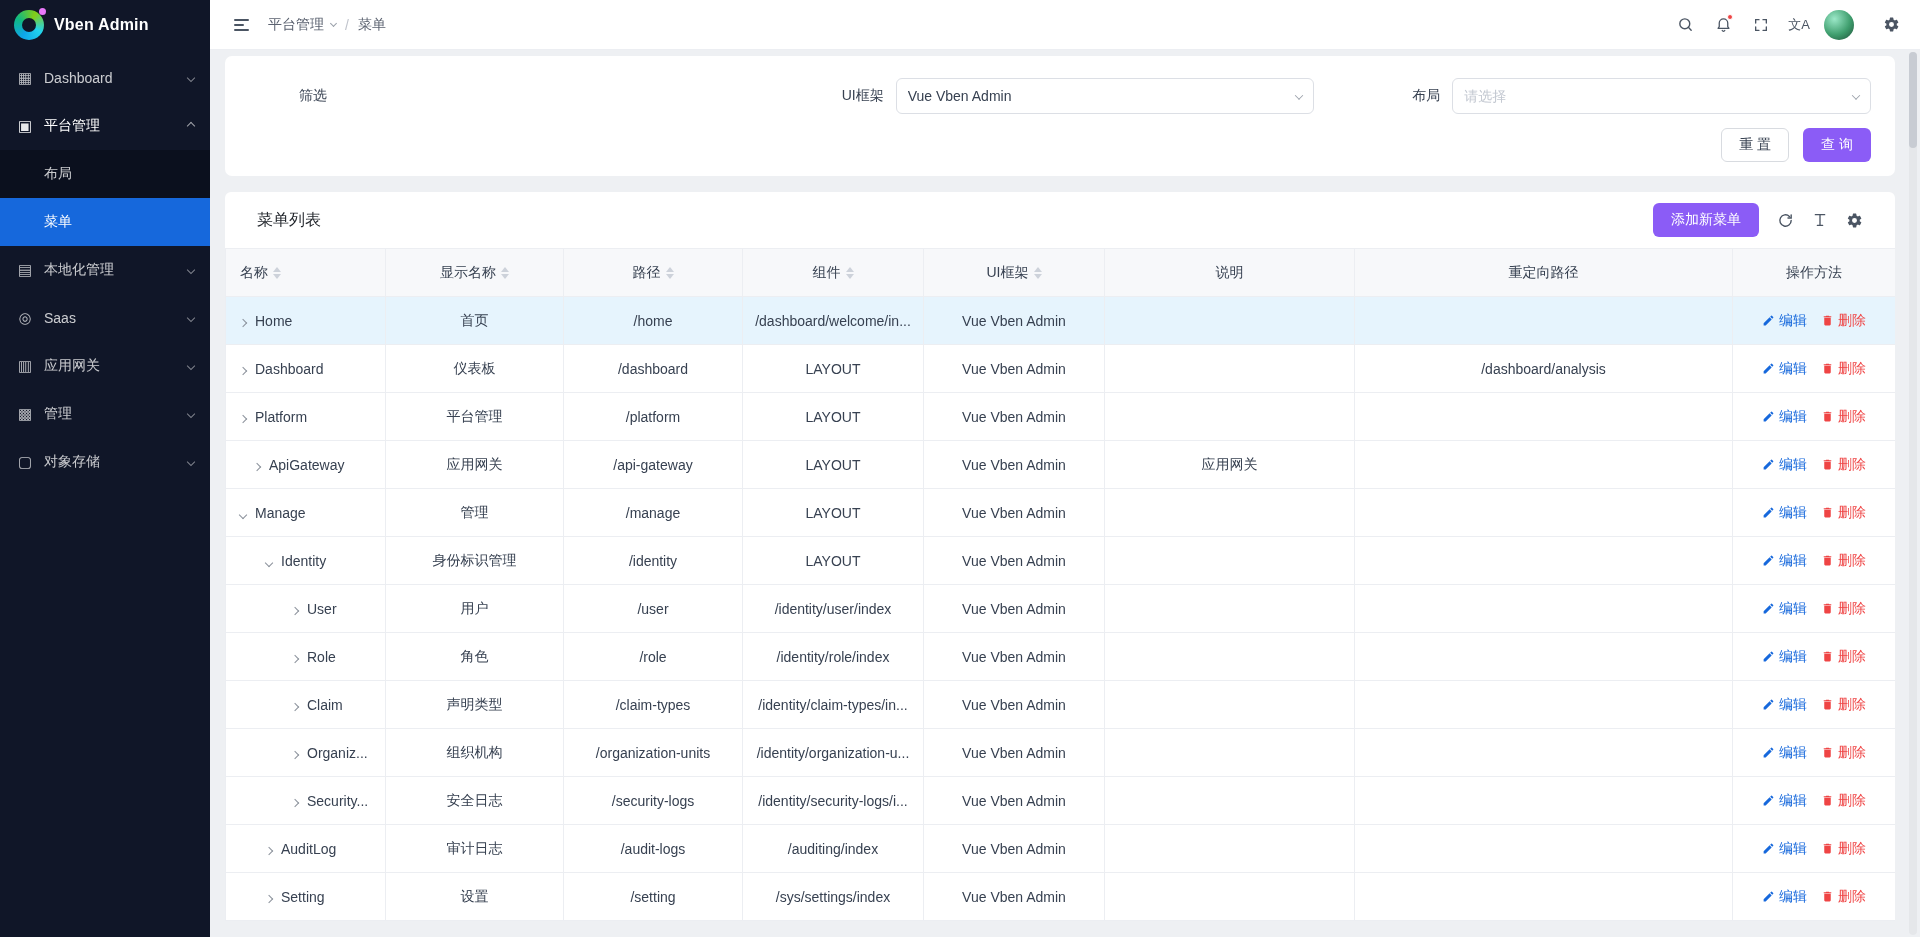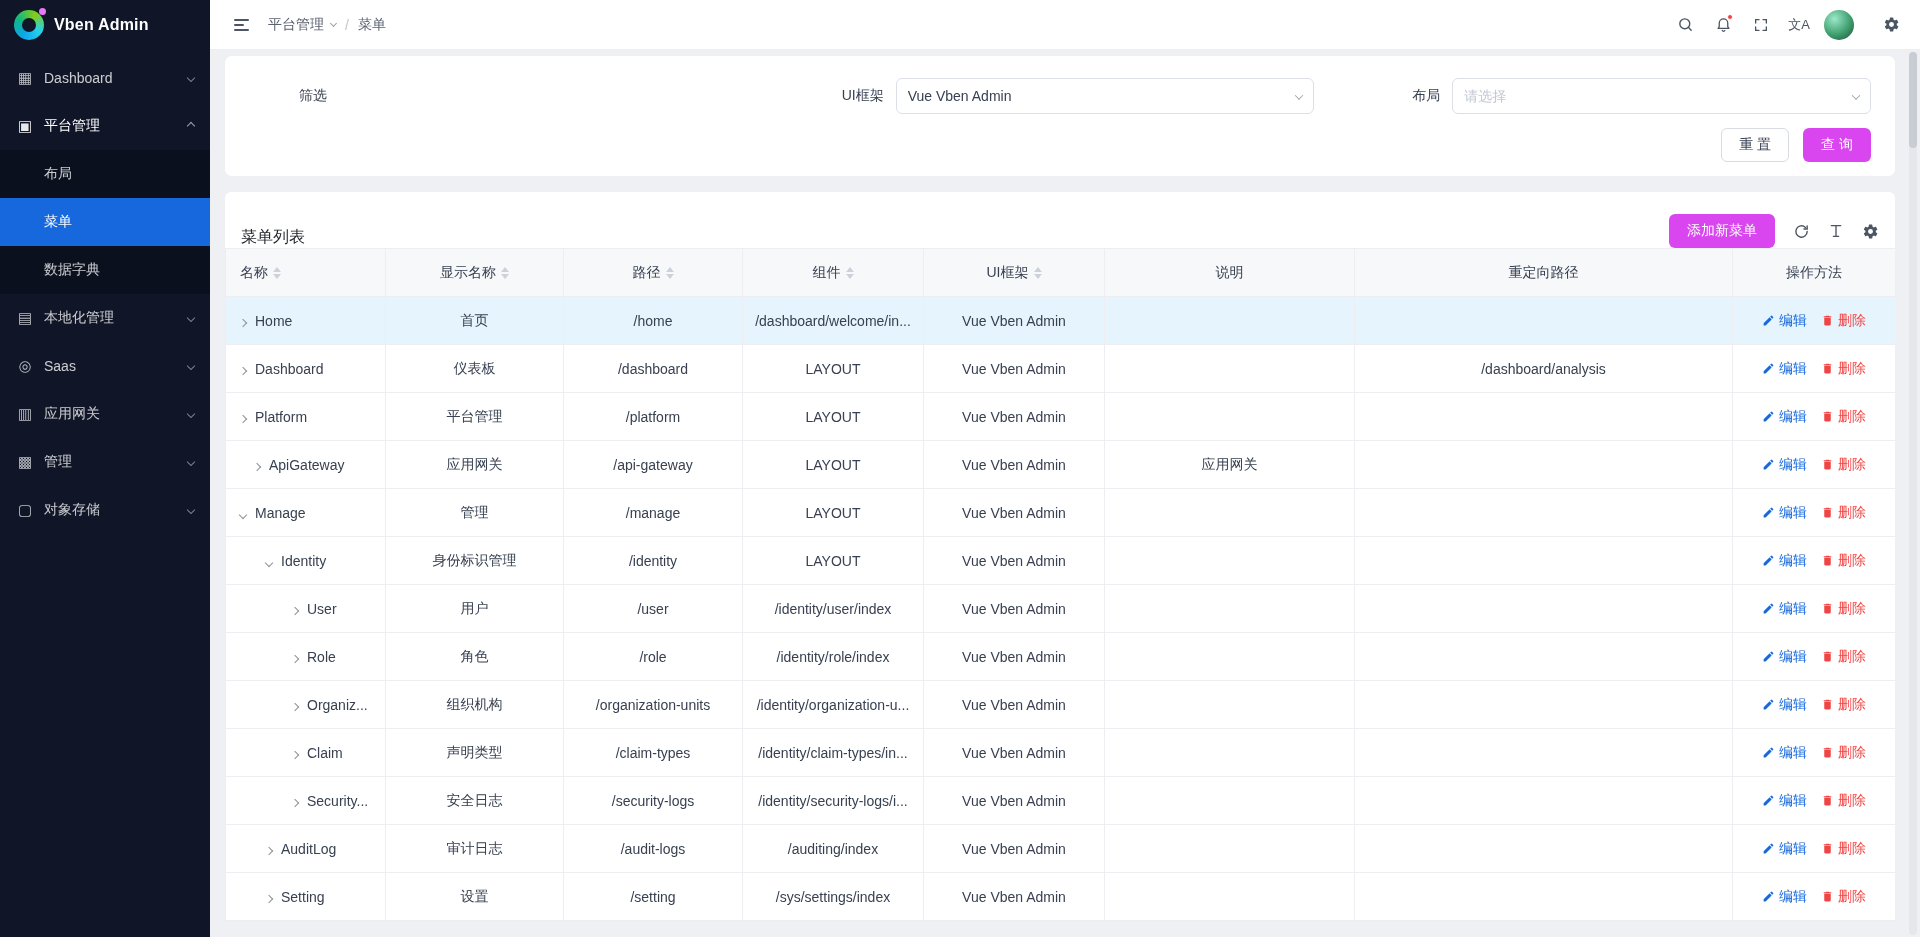--- a/index.html
+++ b/index.html
@@ -58,24 +58,24 @@
   .field .f-label{width:78px;text-align:right;margin-right:12px;white-space:nowrap;color:#374151;flex-shrink:0}
   .control{flex:1;position:relative;min-width:0}
   .control input{width:100%;height:36px;border:1px solid #dcdfe5;border-radius:6px;padding:0 30px 0 11px;
     font-size:14px;color:#374151;outline:none;background:#fff;font-family:inherit}
   .control input::placeholder{color:#c3c8d1}
   .sel-arrow{position:absolute;right:12px;top:50%;transform:translateY(-65%)}
   .sel-arrow .chev{border-color:#9aa0aa;transform:rotate(45deg)}
   .filter-actions{display:flex;justify-content:flex-end;gap:14px;margin-top:14px}
   .btn{height:34px;padding:0 17px;border-radius:6px;font-size:14px;display:inline-flex;align-items:center;justify-content:center;cursor:pointer;border:1px solid transparent;font-family:inherit;white-space:nowrap}
   .btn.ghost{background:#fff;border-color:#d8dbe0;color:#374151}
-  .btn.primary{background:#d946ef;color:#fff}
+  .btn.primary{background:#8b5cf6;color:#fff}
 
   .table-card{margin-top:16px;border-radius:6px 6px 0 0;overflow:hidden}
-  .panel-head{height:56px;display:flex;align-items:flex-end;padding:0 16px}
+  .panel-head{height:56px;display:flex;align-items:center;padding:0 32px}
   .panel-title{font-size:16px;color:#1f2329;font-weight:500}
   .panel-tools{margin-left:auto;display:flex;align-items:center;gap:18px}
   .tool-icon{color:#4b5563;display:flex;cursor:pointer}
 
   table{width:100%;border-collapse:collapse;table-layout:fixed}
   th,td{border:1px solid #eceef2;height:48px;font-size:14px;color:#374151;
     overflow:hidden;white-space:nowrap;text-overflow:ellipsis;padding:0 8px}
   thead th{background:#f7f8fa;font-weight:500;text-align:center}
   th.left{text-align:left;padding-left:14px}
   td.center{text-align:center}
@@ -118,23 +118,20 @@
     <span class="m-icon">▣</span>
     <span class="m-label">平台管理</span>
     <i class="chev up"></i>
   </div>
         <div class="submenu">
           <div class="submenu-item">
     <span>布局</span>
   </div>
           <div class="submenu-item active">
     <span>菜单</span>
-  </div>
-          <div class="submenu-item">
-    <span>数据字典</span>
   </div>
         </div>
         <div class="menu-item">
     <span class="m-icon">▤</span>
     <span class="m-label">本地化管理</span>
     <i class="chev down"></i>
   </div>
         <div class="menu-item">
     <span class="m-icon">◎</span>
     <span class="m-label">Saas</span>
@@ -531,49 +528,49 @@
       </a><a class="a-del">
         <svg viewBox="0 0 24 24" width="13" height="13" fill="currentColor">
                       <path d="M6 19a2 2 0 0 0 2 2h8a2 2 0 0 0 2-2V7H6v12zM19 4h-3.5l-1-1h-5l-1 1H5v2h14V4z"></path>
                     </svg>
         <span>删除</span>
       </a>
     </td>
   </tr>
               <tr>
     <td class="c-name" style="padding-left: 66px;">
+      <span class="row-chev"><i class="chev right"></i></span><span>Claim</span>
+    </td>
+    <td class="center">声明类型</td>
+    <td class="center">/claim-types</td>
+    <td class="center">/identity/claim-types/in...</td>
+    <td class="center">Vue Vben Admin</td>
+    <td class="center"></td>
+    <td class="center"></td>
+    <td class="c-actions actions">
+      <a class="a-edit">
+        <svg viewBox="0 0 24 24" width="13" height="13" fill="currentColor">
+                      <path d="M3 17.25V21h3.75L17.8 9.94l-3.75-3.75L3 17.25zM20.7 7.04a1 1 0 0 0 0-1.41l-2.34-2.34a1 1 0 0 0-1.41 0l-1.83 1.83 3.75 3.75 1.83-1.83z"></path>
+                    </svg>
+        <span>编辑</span>
+      </a><a class="a-del">
+        <svg viewBox="0 0 24 24" width="13" height="13" fill="currentColor">
+                      <path d="M6 19a2 2 0 0 0 2 2h8a2 2 0 0 0 2-2V7H6v12zM19 4h-3.5l-1-1h-5l-1 1H5v2h14V4z"></path>
+                    </svg>
+        <span>删除</span>
+      </a>
+    </td>
+  </tr>
+              <tr>
+    <td class="c-name" style="padding-left: 66px;">
       <span class="row-chev"><i class="chev right"></i></span><span>Organiz...</span>
     </td>
     <td class="center">组织机构</td>
     <td class="center">/organization-units</td>
     <td class="center">/identity/organization-u...</td>
-    <td class="center">Vue Vben Admin</td>
-    <td class="center"></td>
-    <td class="center"></td>
-    <td class="c-actions actions">
-      <a class="a-edit">
-        <svg viewBox="0 0 24 24" width="13" height="13" fill="currentColor">
-                      <path d="M3 17.25V21h3.75L17.8 9.94l-3.75-3.75L3 17.25zM20.7 7.04a1 1 0 0 0 0-1.41l-2.34-2.34a1 1 0 0 0-1.41 0l-1.83 1.83 3.75 3.75 1.83-1.83z"></path>
-                    </svg>
-        <span>编辑</span>
-      </a><a class="a-del">
-        <svg viewBox="0 0 24 24" width="13" height="13" fill="currentColor">
-                      <path d="M6 19a2 2 0 0 0 2 2h8a2 2 0 0 0 2-2V7H6v12zM19 4h-3.5l-1-1h-5l-1 1H5v2h14V4z"></path>
-                    </svg>
-        <span>删除</span>
-      </a>
-    </td>
-  </tr>
-              <tr>
-    <td class="c-name" style="padding-left: 66px;">
-      <span class="row-chev"><i class="chev right"></i></span><span>Claim</span>
-    </td>
-    <td class="center">声明类型</td>
-    <td class="center">/claim-types</td>
-    <td class="center">/identity/claim-types/in...</td>
     <td class="center">Vue Vben Admin</td>
     <td class="center"></td>
     <td class="center"></td>
     <td class="c-actions actions">
       <a class="a-edit">
         <svg viewBox="0 0 24 24" width="13" height="13" fill="currentColor">
                       <path d="M3 17.25V21h3.75L17.8 9.94l-3.75-3.75L3 17.25zM20.7 7.04a1 1 0 0 0 0-1.41l-2.34-2.34a1 1 0 0 0-1.41 0l-1.83 1.83 3.75 3.75 1.83-1.83z"></path>
                     </svg>
         <span>编辑</span>
       </a><a class="a-del">

